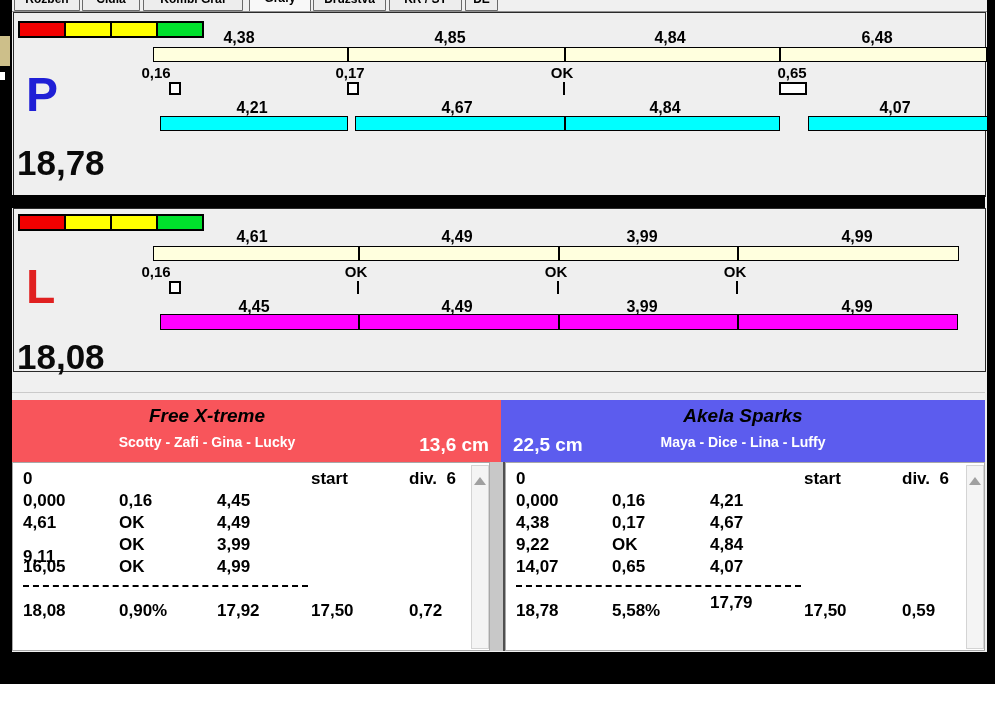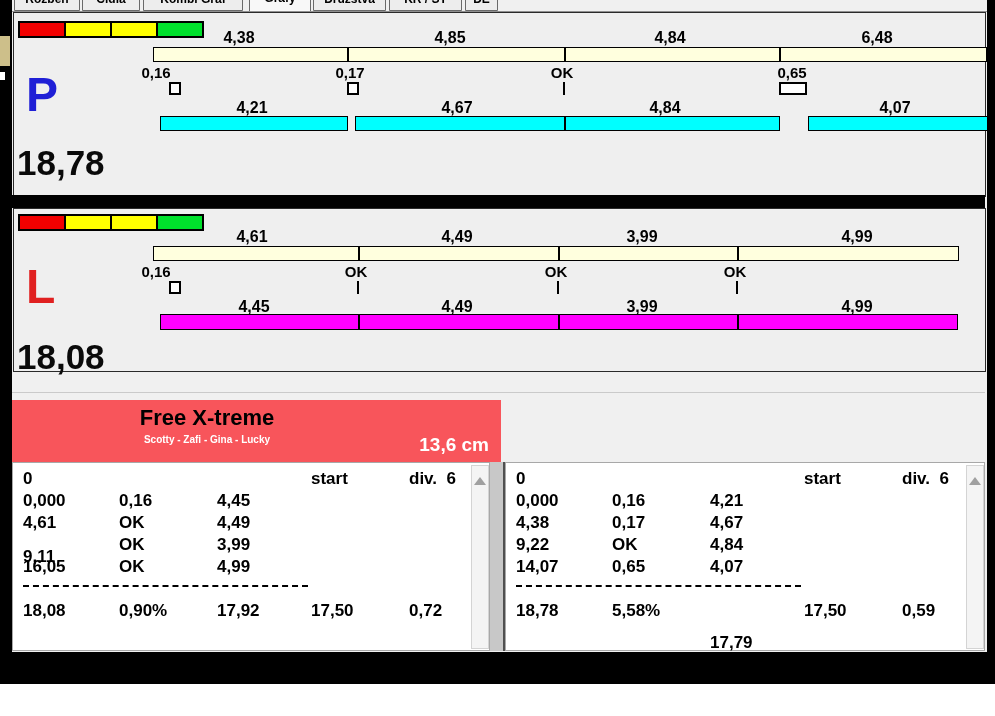--- a/index.html
+++ b/index.html
@@ -37,23 +37,23 @@
   .lbl15{font-size:15px;}
   .markbox{position:absolute;background:#fff;border:2px solid #000;box-sizing:border-box;}
   .marktick{position:absolute;background:#000;}
   .lane-letter{position:absolute;left:12px;font-size:48px;font-weight:bold;line-height:48px;}
   .lane-total{position:absolute;left:3px;font-size:35px;font-weight:bold;color:#0A0A0A;line-height:35px;}
   
   #teams{position:absolute;left:0;top:400px;width:973px;height:252px;}
   .team-header{position:absolute;top:0;height:62px;}
   #team-h-0{left:0;width:489px;}
   #team-h-1{left:489px;width:484px;}
-  .team-name{position:absolute;top:5px;left:0;width:390px;text-align:center;font-size:22px;font-weight:bold;color:#000;}
+  .team-name{position:absolute;top:5px;left:0;width:390px;text-align:center;font-size:19px;font-weight:bold;color:#000;font-style:italic;}
   #team-h-1 .team-name{width:100%;}
-  .team-members{position:absolute;top:34px;left:0;width:390px;text-align:center;font-size:10px;font-weight:bold;color:#fff;}
+  .team-members{position:absolute;top:34px;left:0;width:390px;text-align:center;font-size:14px;font-weight:bold;color:#fff;}
   #team-h-1 .team-members{width:100%;}
   .team-height{position:absolute;top:31px;font-size:19px;font-weight:bold;color:#fff;line-height:28px;}
   #team-h-0 .team-height{right:12px;}
   #team-h-1 .team-height{left:12px;}
   #datebox{position:absolute;left:392px;top:-1px;width:202px;height:31px;background:#fff;color:#000;
            font-size:20px;line-height:31px;text-align:center;z-index:3;}
   .ttable{position:absolute;top:62px;height:189px;background:#fff;border:1px solid #A8A8A8;box-sizing:border-box;}
   #table-0{left:0;width:478px;}
   #table-1{left:493px;width:480px;}
   #tablegap{position:absolute;left:478px;top:62px;width:15px;height:189px;background:#C8C8C8;border-right:2px solid #505050;box-sizing:border-box;}
@@ -156,20 +156,25 @@
         <div class="lane-letter" style="color: rgb(224, 32, 32); top: 54px;">L</div>
         <div class="lane-total" style="top: 130px;">18,08</div>
       </div>
     <div id="thinline"></div>
 
     <div id="teams">
       <div class="team-header" id="team-h-0" style="background: rgb(248, 85, 91);">
         <div class="team-name">Free X-treme</div>
         <div class="team-members">Scotty - Zafi - Gina - Lucky</div>
         <div class="team-height">13,6 cm</div>
+      </div>
+      <div class="team-header" id="team-h-1" style="background: rgb(92, 92, 238);">
+        <div class="team-name">Akela Sparks</div>
+        <div class="team-members">Maya - Dice - Lina - Luffy</div>
+        <div class="team-height">22,5 cm</div>
       </div>
       <div class="ttable" id="table-0">
           <div class="tcell" style="left: 10px; top: 6px;">0</div>
           <div class="tcell" style="left: 298px; top: 6px;">start</div>
           <div class="tcell" style="left: 396px; top: 6px;">div.  6</div>
           <div class="tcell" style="left: 10px; top: 28px;">0,000</div>
           <div class="tcell" style="left: 106px; top: 28px;">0,16</div>
           <div class="tcell" style="left: 204px; top: 28px;">4,45</div>
           <div class="tcell" style="left: 10px; top: 50px;">4,61</div>
           <div class="tcell" style="left: 106px; top: 50px;">OK</div>
@@ -203,21 +208,21 @@
           <div class="tcell" style="left: 204px; top: 50px;">4,67</div>
           <div class="tcell" style="left: 10px; top: 72px;">9,22</div>
           <div class="tcell" style="left: 106px; top: 72px;">OK</div>
           <div class="tcell" style="left: 204px; top: 72px;">4,84</div>
           <div class="tcell" style="left: 10px; top: 94px;">14,07</div>
           <div class="tcell" style="left: 106px; top: 94px;">0,65</div>
           <div class="tcell" style="left: 204px; top: 94px;">4,07</div>
           <div class="dash" style="top: 122px;"></div>
           <div class="tcell" style="left: 10px; top: 138px;">18,78</div>
           <div class="tcell" style="left: 106px; top: 138px;">5,58%</div>
-          <div class="tcell" style="left: 204px; top: 130px; margin-top: 40px;">17,79</div>
+          <div class="tcell" style="left: 204px; top: 130px;">17,79</div>
           <div class="tcell" style="left: 298px; top: 138px;">17,50</div>
           <div class="tcell" style="left: 396px; top: 138px;">0,59</div>
           <div class="sb" style="left: 460px;">
             <div class="sbup"></div>
           </div>
         </div>
     </div>
   </div>
 </div>
 

